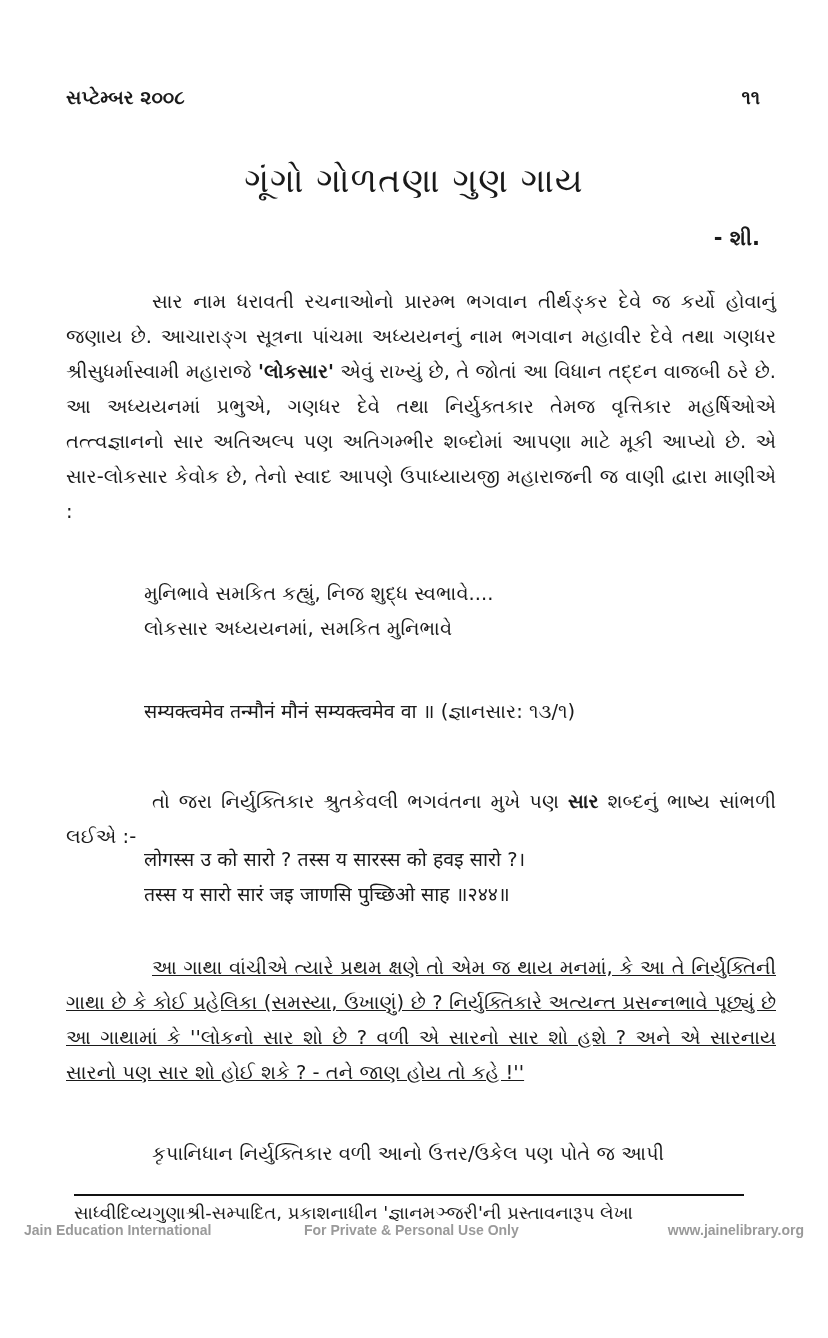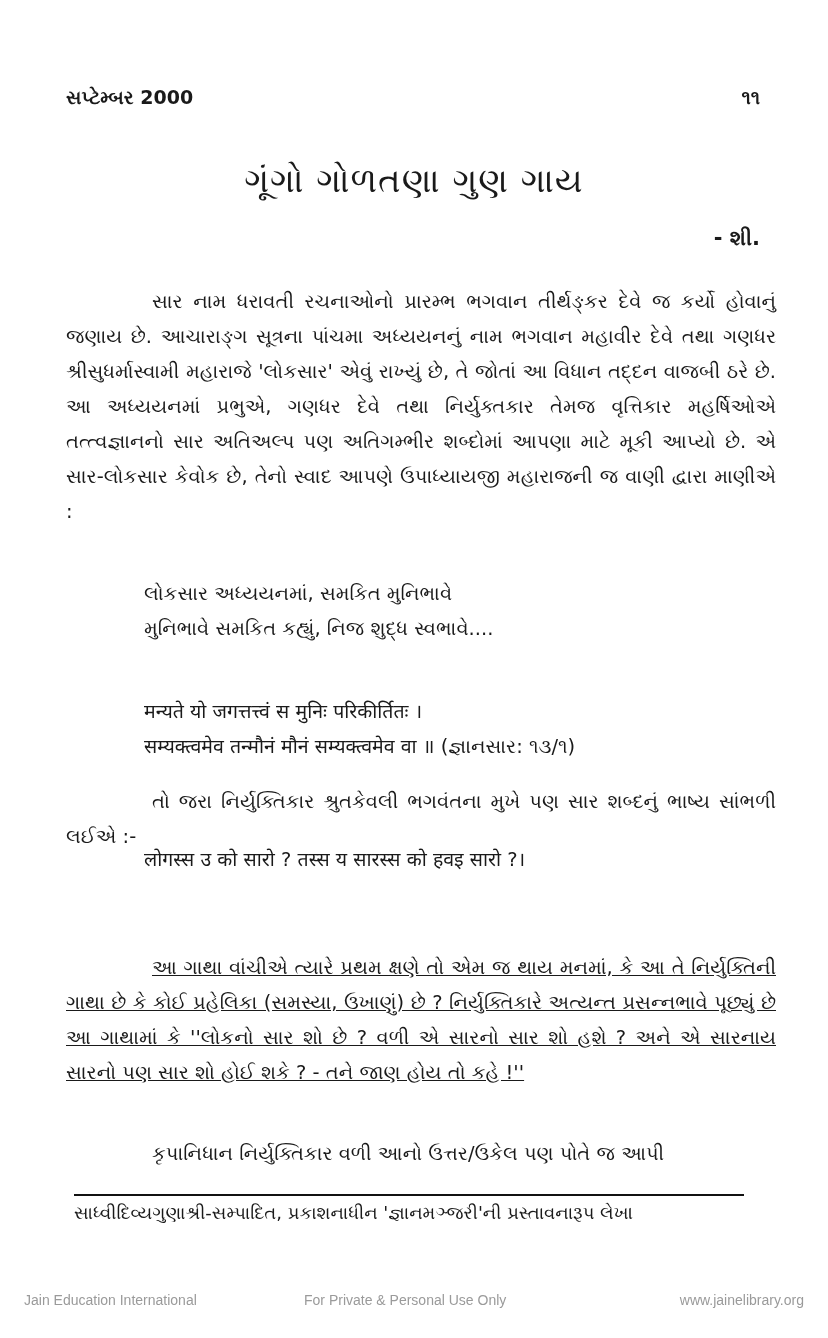--- a/index.html
+++ b/index.html
@@ -10,55 +10,55 @@
   .page { position: absolute; left: 0; top: 0; width: 828px; height: 1338px; }
   .running-head { position: absolute; top: 86px; left: 66px; font-size: 19px; font-weight: bold; }
   .page-num { position: absolute; top: 86px; right: 68px; font-size: 19px; font-weight: bold; margin-left: 40px; }
   .title { position: absolute; top: 160px; left: 0; width: 828px; text-align: center; font-size: 34px; letter-spacing: 1px; }
   .byline { position: absolute; top: 226px; right: 68px; font-size: 21px; font-weight: bold; }
   .body { position: absolute; left: 66px; width: 710px; font-size: 19.5px; line-height: 35px; }
   .para { text-align: justify; text-align-last: left; margin: 0; }
   .indent { text-indent: 86px; }
   .verse { margin: 0; padding-left: 78px; line-height: 35px; }
   .ref { text-align: right; margin: 0; padding-right: 4px; }
-  b.bold { font-weight: normal; }
+  b.bold { font-weight: bold; }
   .rule { position: absolute; top: 1194px; left: 74px; width: 670px; height: 2px; background: #111; }
   .footnote { position: absolute; top: 1202px; left: 74px; width: 700px; font-size: 18px; }
-  .footer { position: absolute; top: 1292px; font-family: "Liberation Sans", sans-serif; font-size: 14px; color: #9a9a9a; }
+  .footer { position: absolute; top: 1222px; font-family: "Liberation Sans", sans-serif; font-size: 14px; color: #9a9a9a; font-weight: bold; }
 </style>
 </head>
 <body>
 
 <div class="page">
-  <div class="running-head">સપ્ટેમ્બર 2000</div>
+  <div class="running-head">સપ્ટેમ્બર ૨૦૦૮</div>
   <div class="page-num">૧૧</div>
 
   <div class="title">ગૂંગો ગોળતણા ગુણ ગાય</div>
   <div class="byline">- શી.</div>
 
   <div class="body" style="top:284px;">
     <p class="para indent"><span>સાર નામ ધરાવતી રચનાઓનો પ્રારમ્ભ ભગવાન તીર્થઙ્કર દેવે જ કર્યો હોવાનું જણાય છે. આચારાઙ્ગ સૂત્રના પાંચમા અધ્યયનનું નામ ભગવાન મહાવીર દેવે તથા ગણધર શ્રીસુધર્માસ્વામી મહારાજે </span><b class="bold">'લોકસાર'</b><span> એવું રાખ્યું છે, તે જોતાં આ વિધાન તદ્દન વાજબી ઠરે છે. આ અધ્યયનમાં પ્રભુએ, ગણધર દેવે તથા નિર્યુક્તકાર તેમજ વૃત્તિકાર મહર્ષિઓએ તત્ત્વજ્ઞાનનો સાર અતિઅલ્પ પણ અતિગમ્ભીર શબ્દોમાં આપણા માટે મૂકી આપ્યો છે. એ સાર-લોકસાર કેવોક છે, તેનો સ્વાદ આપણે ઉપાધ્યાયજી મહારાજની જ વાણી દ્વારા માણીએ :</span></p>
   </div>
 
   <div class="body" style="top:576px;">
+    <p class="verse">મુનિભાવે સમકિત કહ્યું, નિજ શુદ્ધ સ્વભાવે....</p>
     <p class="verse">લોકસાર અધ્યયનમાં, સમકિત મુનિભાવે</p>
-    <p class="verse">મુનિભાવે સમકિત કહ્યું, નિજ શુદ્ધ સ્વભાવે....</p>
   </div>
 
   <div class="body" style="top:694px;">
-    <p class="verse">मन्यते यो जगत्तत्त्वं स मुनिः परिकीर्तितः ।</p>
     <p class="verse">सम्यक्त्वमेव तन्मौनं मौनं सम्यक्त्वमेव वा ॥ (જ્ઞાનસાર: ૧૩/૧)</p>
   </div>
 
   <div class="body" style="top:768px;margin-top:16px;">
     <p class="para indent"><span>તો જરા નિર્યુક્તિકાર શ્રુતકેવલી ભગવંતના મુખે પણ </span><b class="bold">સાર</b><span> શબ્દનું ભાષ્ય સાંભળી લઈએ :-</span></p>
   </div>
 
   <div class="body" style="top:842px;">
     <p class="verse">लोगस्स उ को सारो ? तस्स य सारस्स को हवइ सारो ?।</p>
+    <p class="verse">तस्स य सारो सारं जइ जाणसि पुच्छिओ साह ॥२४४॥</p>
   </div>
 
   <div class="body" style="top:950px;text-decoration:underline;">
     <p class="para indent">આ ગાથા વાંચીએ ત્યારે પ્રથમ ક્ષણે તો એમ જ થાય મનમાં, કે આ તે નિર્યુક્તિની ગાથા છે કે કોઈ પ્રહેલિકા (સમસ્યા, ઉખાણું) છે ? નિર્યુક્તિકારે અત્યન્ત પ્રસન્નભાવે પૂછ્યું છે આ ગાથામાં કે ''લોકનો સાર શો છે ? વળી એ સારનો સાર શો હશે ? અને એ સારનાય સારનો પણ સાર શો હોઈ શકે ? - તને જાણ હોય તો કહે !''</p>
   </div>
 
   <div class="body" style="top:1136px;">
     <p class="para indent">કૃપાનિધાન નિર્યુક્તિકાર વળી આનો ઉત્તર/ઉકેલ પણ પોતે જ આપી</p>
   </div>
 

